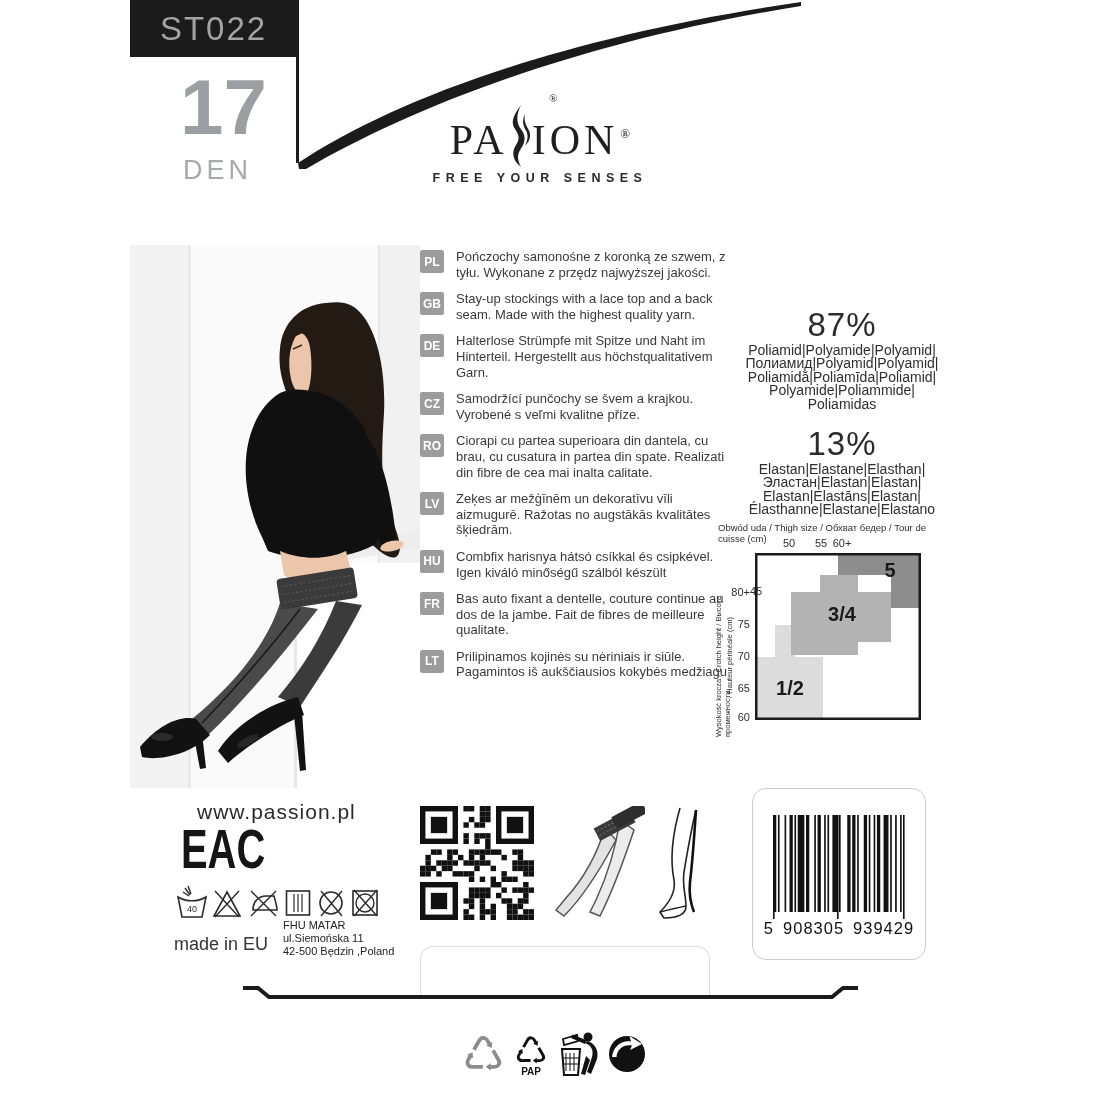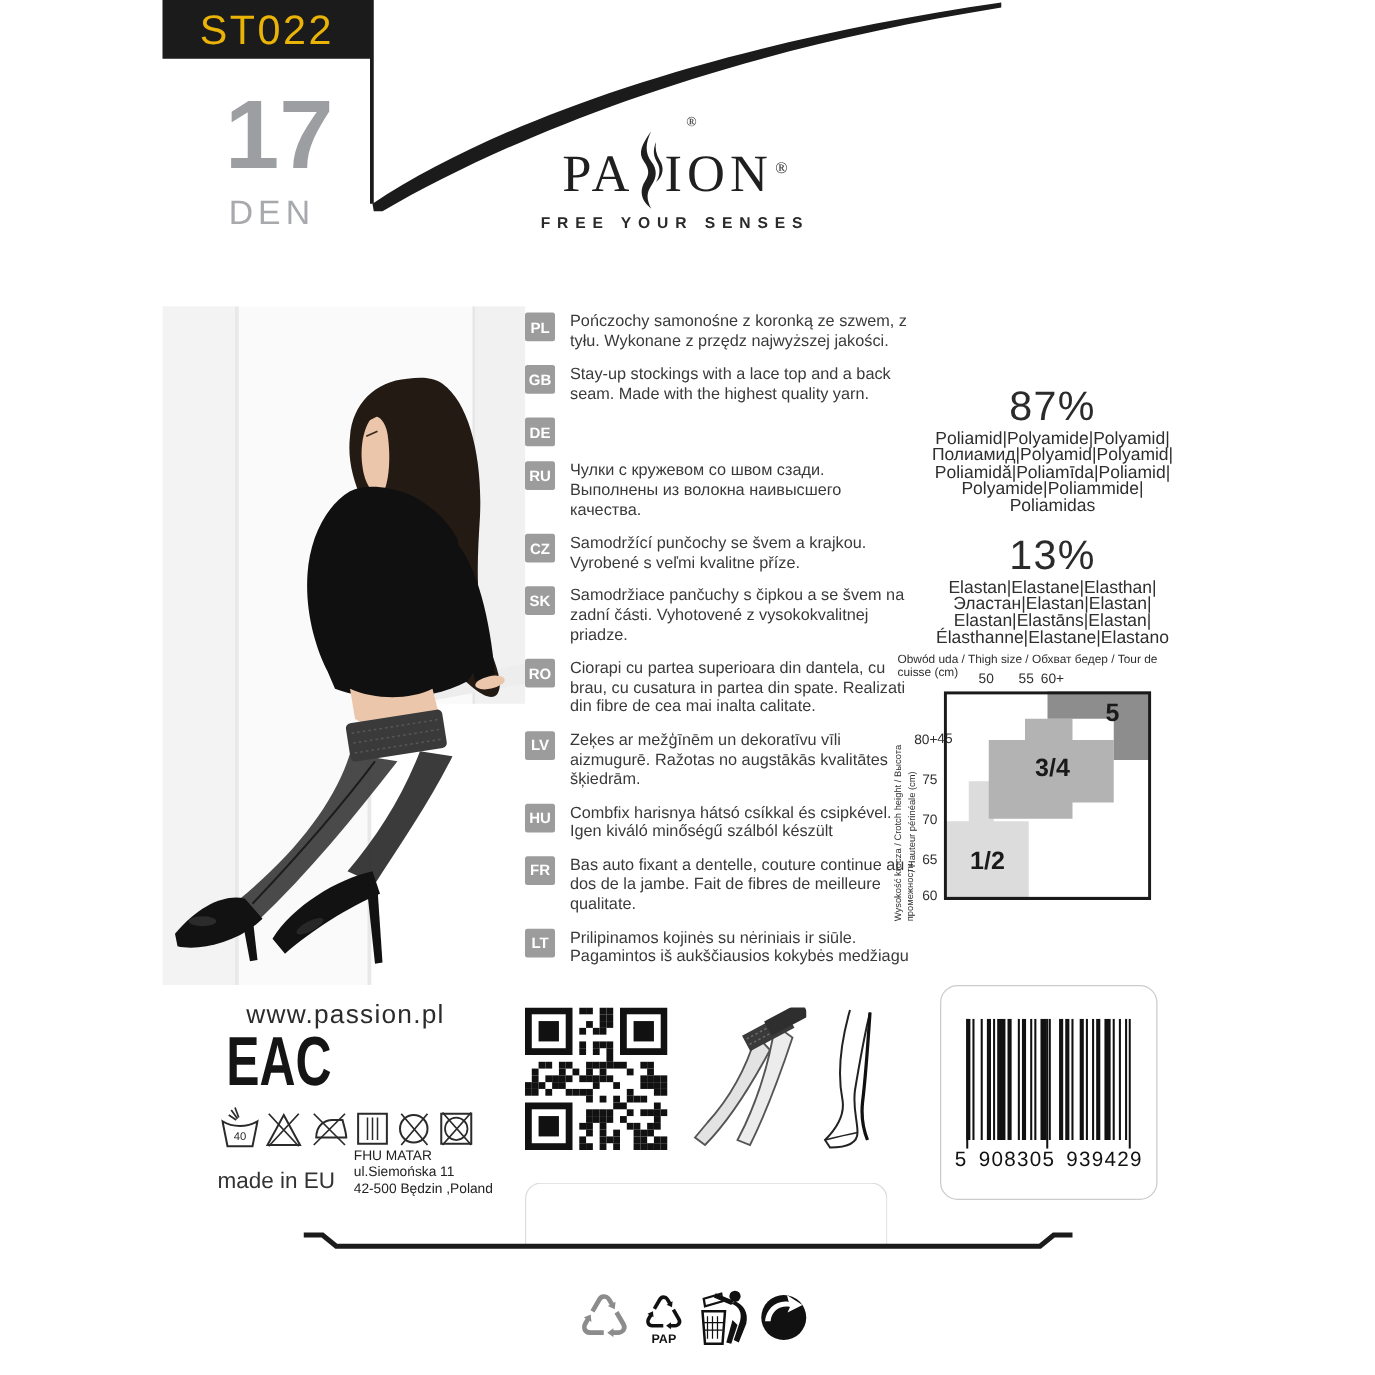--- a/index.html
+++ b/index.html
@@ -1,20 +1,20 @@
 <!DOCTYPE html>
 <html><head>
 <meta charset="utf-8">
 <style>
   html,body{margin:0;padding:0;background:#fff;}
   #page{position:relative;width:1100px;height:1100px;background:#ffffff;overflow:hidden;
         font-family:"Liberation Sans",sans-serif;color:#2f2f2f;}
   
-  .code-box{position:absolute;left:130px;top:0;width:167px;height:47px;background:#1b1b1b;
-            color:#eab308;display:flex;align-items:center;justify-content:center;
+  .code-box{position:absolute;left:130px;top:0;width:167px;height:57px;background:#1b1b1b;
+            color:#a3a3a3;display:flex;align-items:center;justify-content:center;
             font-size:33px;letter-spacing:2px;}
   .vline{position:absolute;left:296px;top:0;width:3px;height:163px;background:#1b1b1b;}
   #swoosh{position:absolute;left:296px;top:0;width:510px;height:172px;}
   .den-num{position:absolute;left:180px;top:68px;font-size:78px;color:#9c9ea1;line-height:1;font-weight:700;}
   .den-unit{position:absolute;left:183px;top:155px;font-size:27px;letter-spacing:4px;color:#a7a9ac;}
   .brand{position:absolute;left:425px;top:90px;width:230px;text-align:center;}
   .brand-row{position:relative;font-family:"Liberation Serif",serif;font-size:42px;letter-spacing:4px;
              color:#1f1f1f;display:flex;align-items:flex-end;justify-content:center;margin-top:14px;}
   .brand-reg-top{position:absolute;left:124px;top:-12px;font-size:11px;letter-spacing:0;}
   .brand-reg{font-size:13px;margin-left:2px;margin-bottom:22px;letter-spacing:0;}
@@ -142,32 +142,25 @@
     <div class="lang-item">
         <div class="lang-badge">PL</div>
         <div class="lang-text">Pończochy samonośne z koronką ze szwem, z tyłu. Wykonane z przędz najwyższej jakości.</div>
       </div>
     <div class="lang-item">
         <div class="lang-badge">GB</div>
         <div class="lang-text">Stay-up stockings with a lace top and a back seam. Made with the highest quality yarn.</div>
       </div>
     <div class="lang-item">
         <div class="lang-badge">DE</div>
-      </div>
-    <div class="lang-item">
-        <div class="lang-badge">RU</div>
-        <div class="lang-text">Чулки с кружевом со швом сзади. Выполнены из волокна наивысшего качества.</div>
+        <div class="lang-text">Halterlose Strümpfe mit Spitze und Naht im Hinterteil. Hergestellt aus höchstqualitativem Garn.</div>
       </div>
     <div class="lang-item">
         <div class="lang-badge">CZ</div>
         <div class="lang-text">Samodržící punčochy se švem a krajkou. Vyrobené s veľmi kvalitne příze.</div>
-      </div>
-    <div class="lang-item">
-        <div class="lang-badge">SK</div>
-        <div class="lang-text">Samodržiace pančuchy s čipkou a se švem na zadní části. Vyhotovené z vysokokvalitnej priadze.</div>
       </div>
     <div class="lang-item">
         <div class="lang-badge">RO</div>
         <div class="lang-text">Ciorapi cu partea superioara din dantela, cu brau, cu cusatura in partea din spate. Realizati din fibre de cea mai inalta calitate.</div>
       </div>
     <div class="lang-item">
         <div class="lang-badge">LV</div>
         <div class="lang-text">Zeķes ar mežģīnēm un dekoratīvu vīli aizmugurē. Ražotas no augstākās kvalitātes šķiedrām.</div>
       </div>
     <div class="lang-item">

